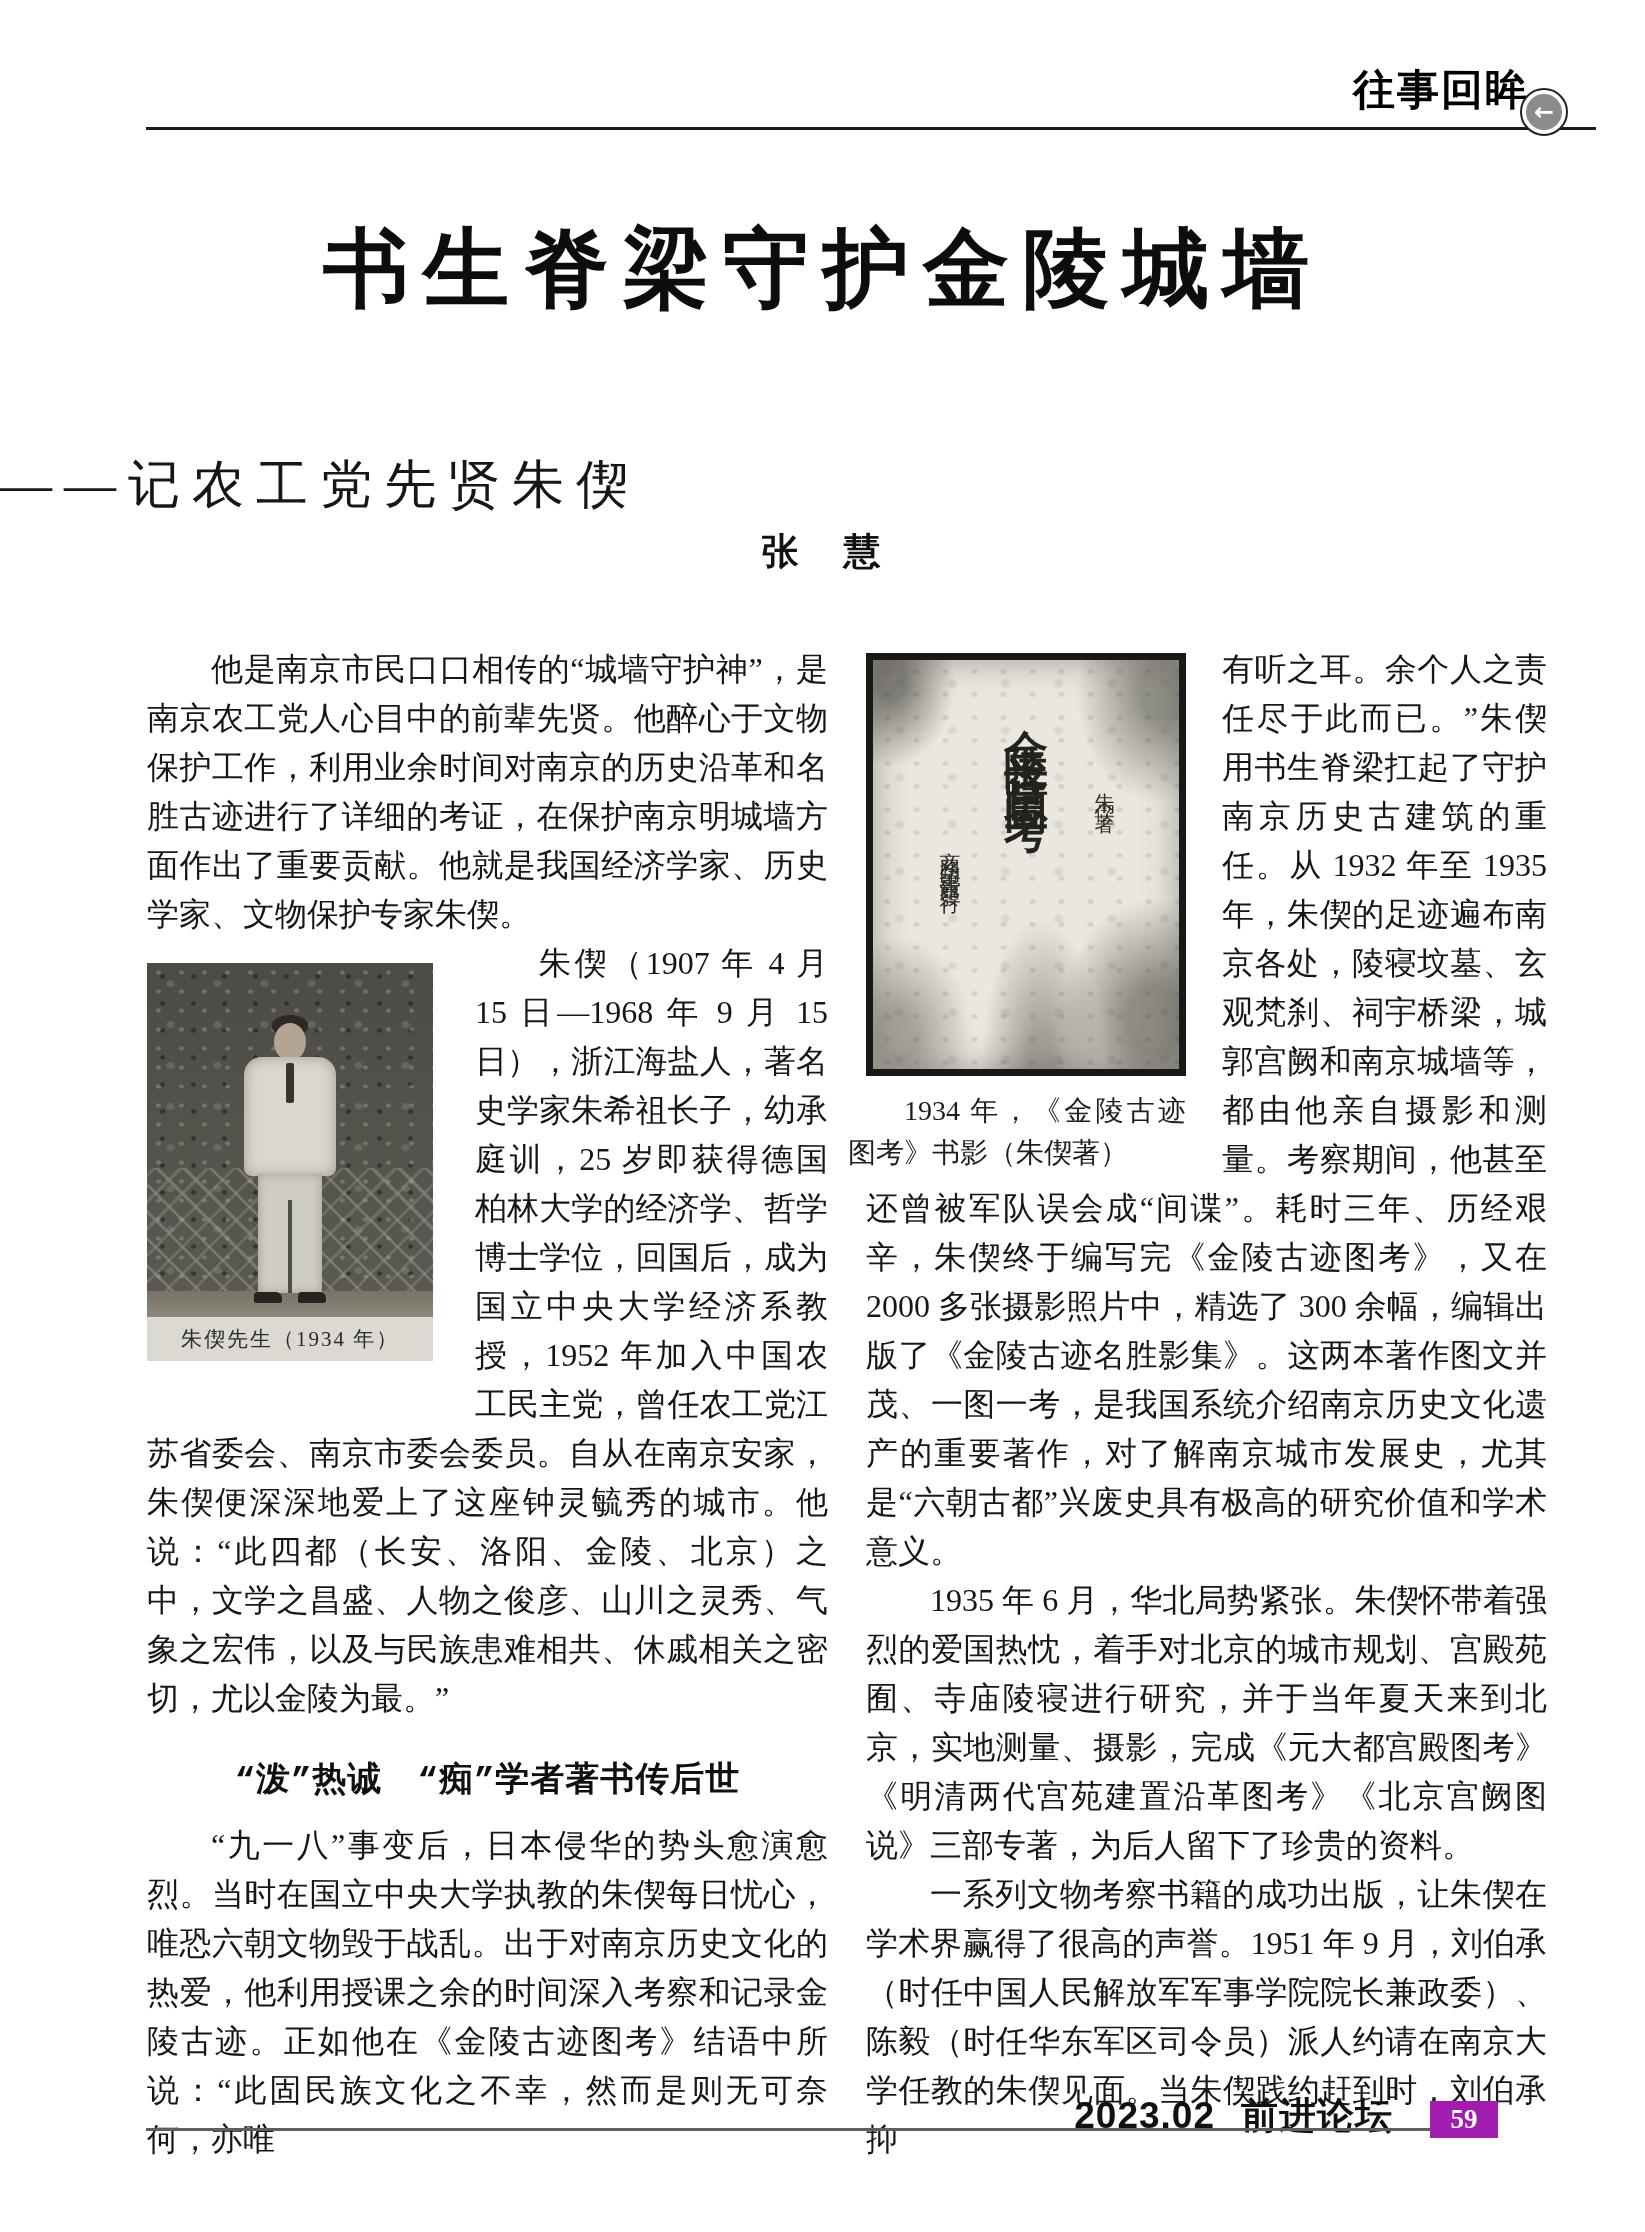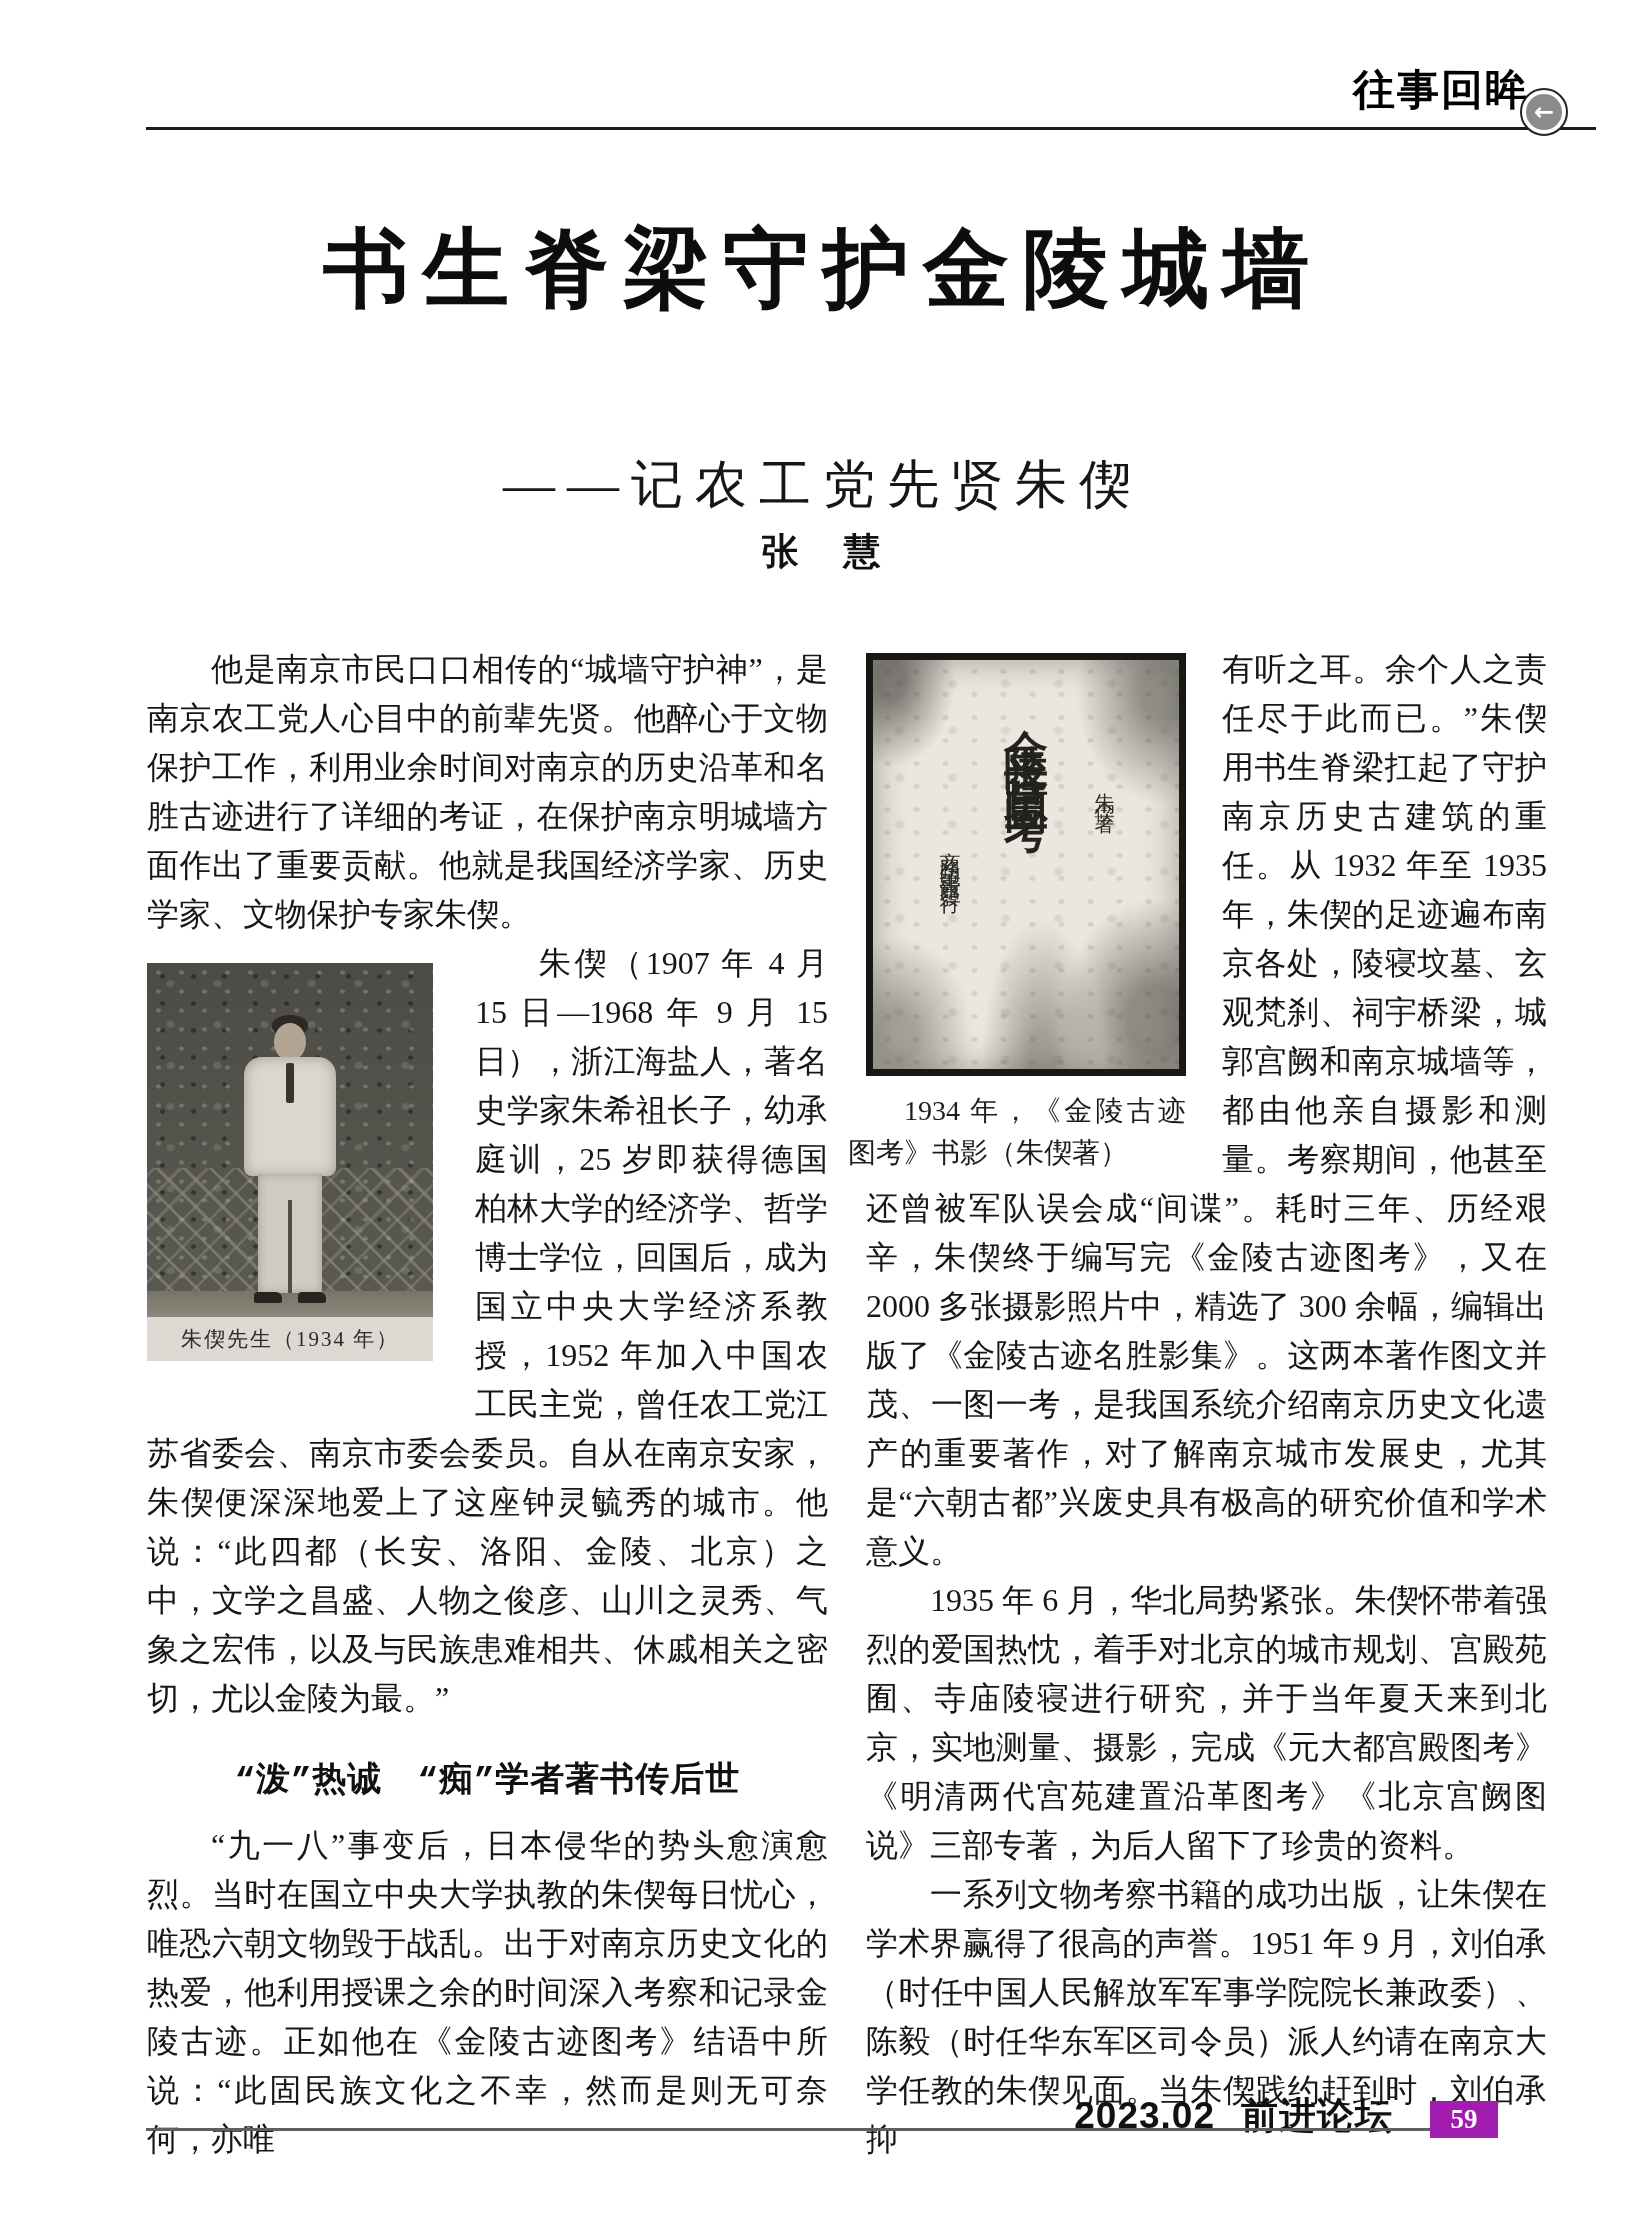--- a/index.html
+++ b/index.html
@@ -35,21 +35,21 @@
   }
 
   
   .article-title{
     position:absolute; top:211px; left:0; width:100%;
     text-align:center; font-family:"Liberation Sans","DejaVu Sans",sans-serif;
     font-weight:bold; font-size:86px; letter-spacing:14px; color:#0d0d0d;
   }
   .article-subtitle{
     position:absolute; top:450px; left:0; width:100%;
-    text-align:center; font-size:52px; letter-spacing:12px; color:#161616;
+    font-size:52px; letter-spacing:12px; color:#161616;
     font-family:"Liberation Serif","DejaVu Serif",serif;
   }
   .article-author{
     position:absolute; top:527px; left:0; width:100%;
     text-align:center; font-family:"Liberation Sans","DejaVu Sans",sans-serif;
     font-weight:bold; font-size:37px; letter-spacing:4px; color:#111;
   }
 
   
   .col{ position:absolute; top:645px; width:681px; font-size:32px; line-height:49px;

